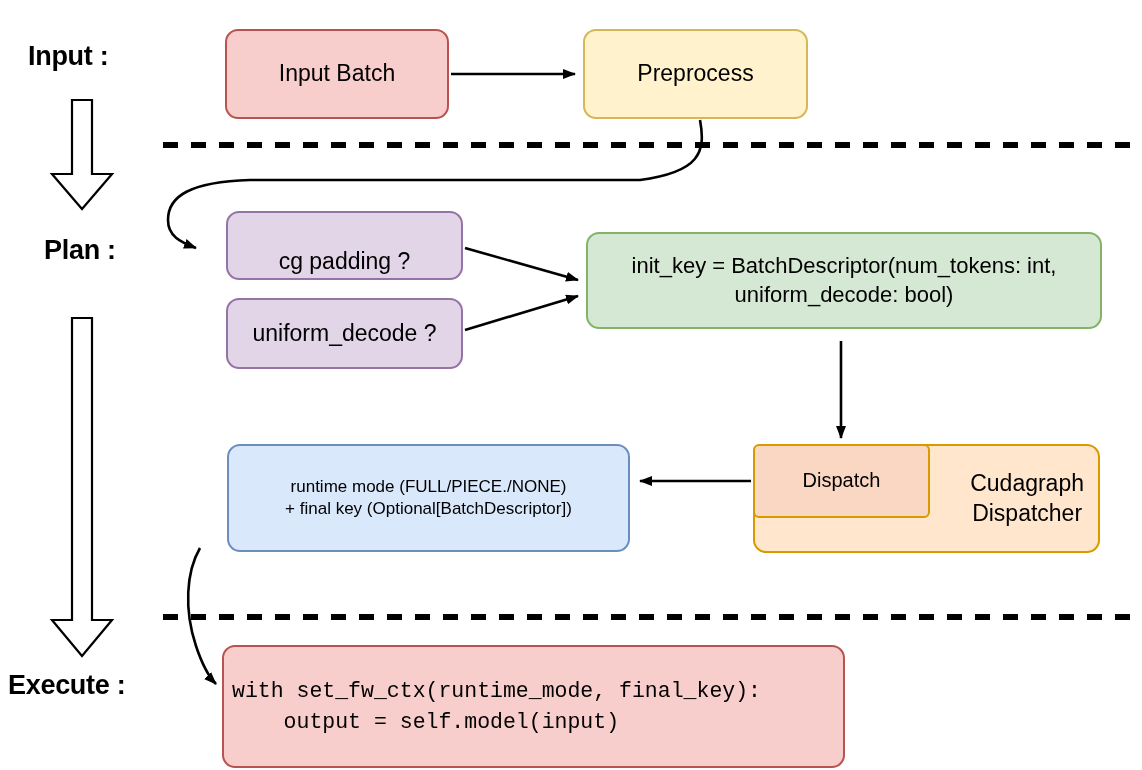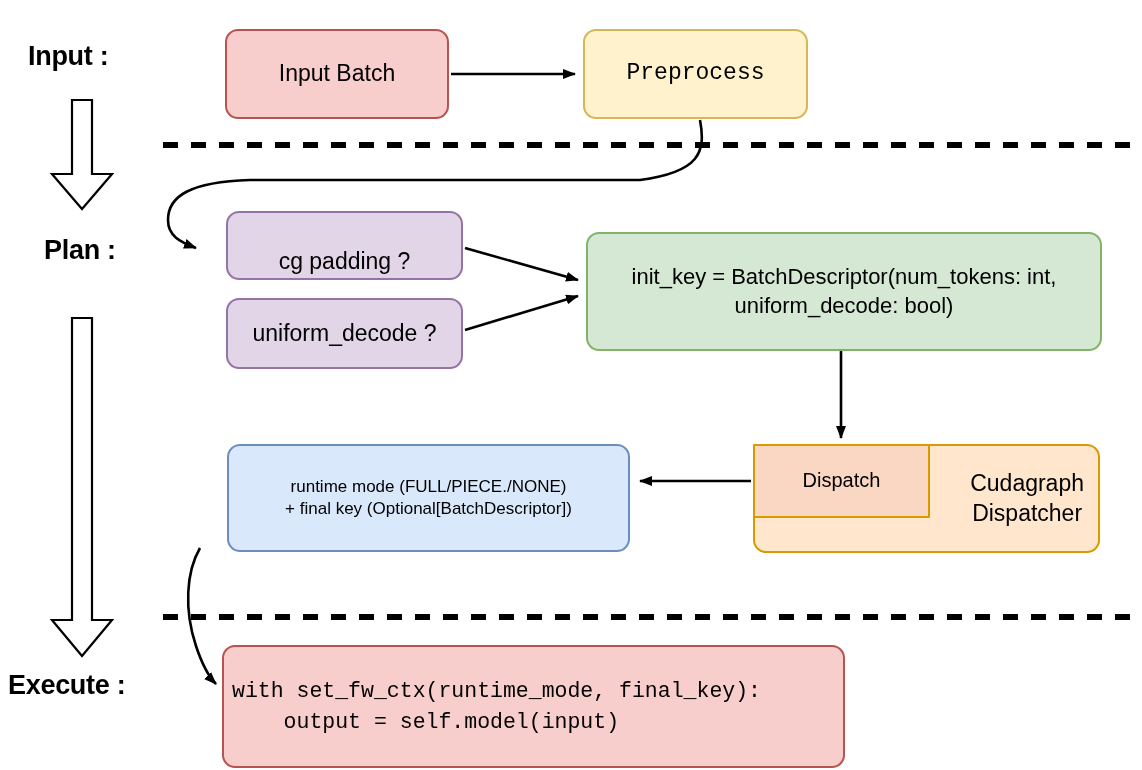--- a/index.html
+++ b/index.html
@@ -45,44 +45,44 @@
     color: #000000;
     line-height: 1.28;
     padding: 2px 8px;
   }
   .node-input-batch {
     left: 225px; top: 29px; width: 224px; height: 90px;
     background: #f8cecc; border-color: #b85450; font-size: 23px;
   }
   .node-preprocess {
     left: 583px; top: 29px; width: 225px; height: 90px;
-    background: #fff2cc; border-color: #d6b656; font-size: 23px; font-family: Liberation Mono, monospace;
+    background: #fff2cc; border-color: #d6b656; font-size: 23px;
   }
   .node-cg-padding {
     left: 226px; top: 211px; width: 237px; height: 69px;
     background: #e1d5e7; border-color: #9673a6; font-size: 23px; align-items: flex-end;
   }
   .node-uniform-decode {
     left: 226px; top: 298px; width: 237px; height: 71px;
     background: #e1d5e7; border-color: #9673a6; font-size: 23px;
   }
   .node-init-key {
-    left: 586px; top: 232px; width: 516px; height: 119px;
+    left: 586px; top: 232px; width: 516px; height: 97px;
     background: #d5e8d4; border-color: #82b366; font-size: 22px;
   }
   .node-cudagraph-dispatcher {
     left: 753px; top: 444px; width: 347px; height: 109px;
     background: #ffe6cc; border-color: #d79b00; font-size: 23px;
     align-items: center; justify-content: flex-end;
     padding-right: 14px;
   }
   .node-dispatch {
     left: 753px; top: 444px; width: 177px; height: 74px;
     background: #fad7c3; border-color: #d79b00; font-size: 20px;
-    border-radius: 1px;
+    border-radius: 6px;
   }
   .node-runtime-mode {
     left: 227px; top: 444px; width: 403px; height: 108px;
     background: #dae8fc; border-color: #6c8ebf; font-size: 17px;
   }
   .node-code {
     left: 222px; top: 645px; width: 623px; height: 123px;
     background: #f8cecc; border-color: #b85450;
     font-family: "Liberation Mono", "DejaVu Sans Mono", monospace;
     font-size: 21.5px;

